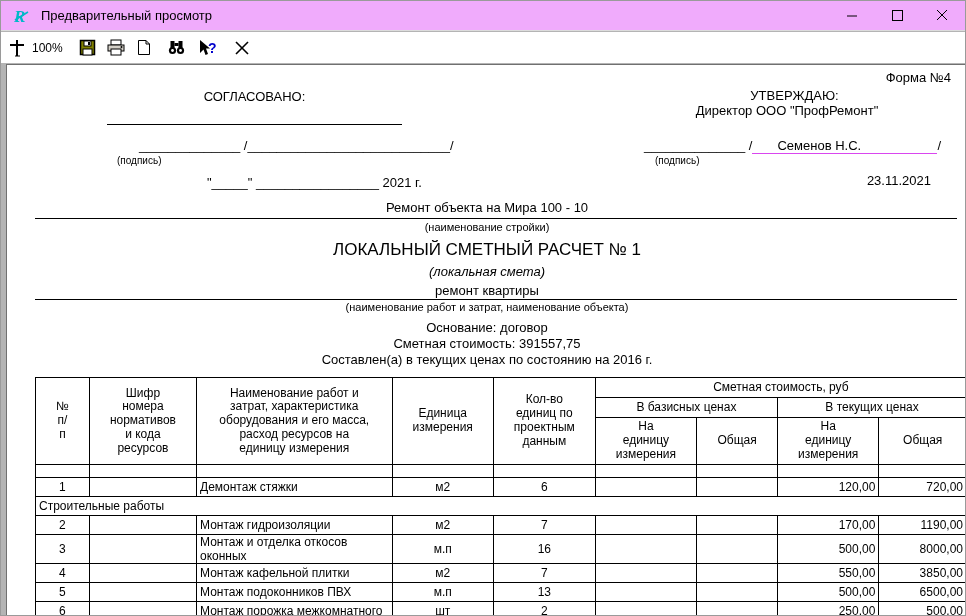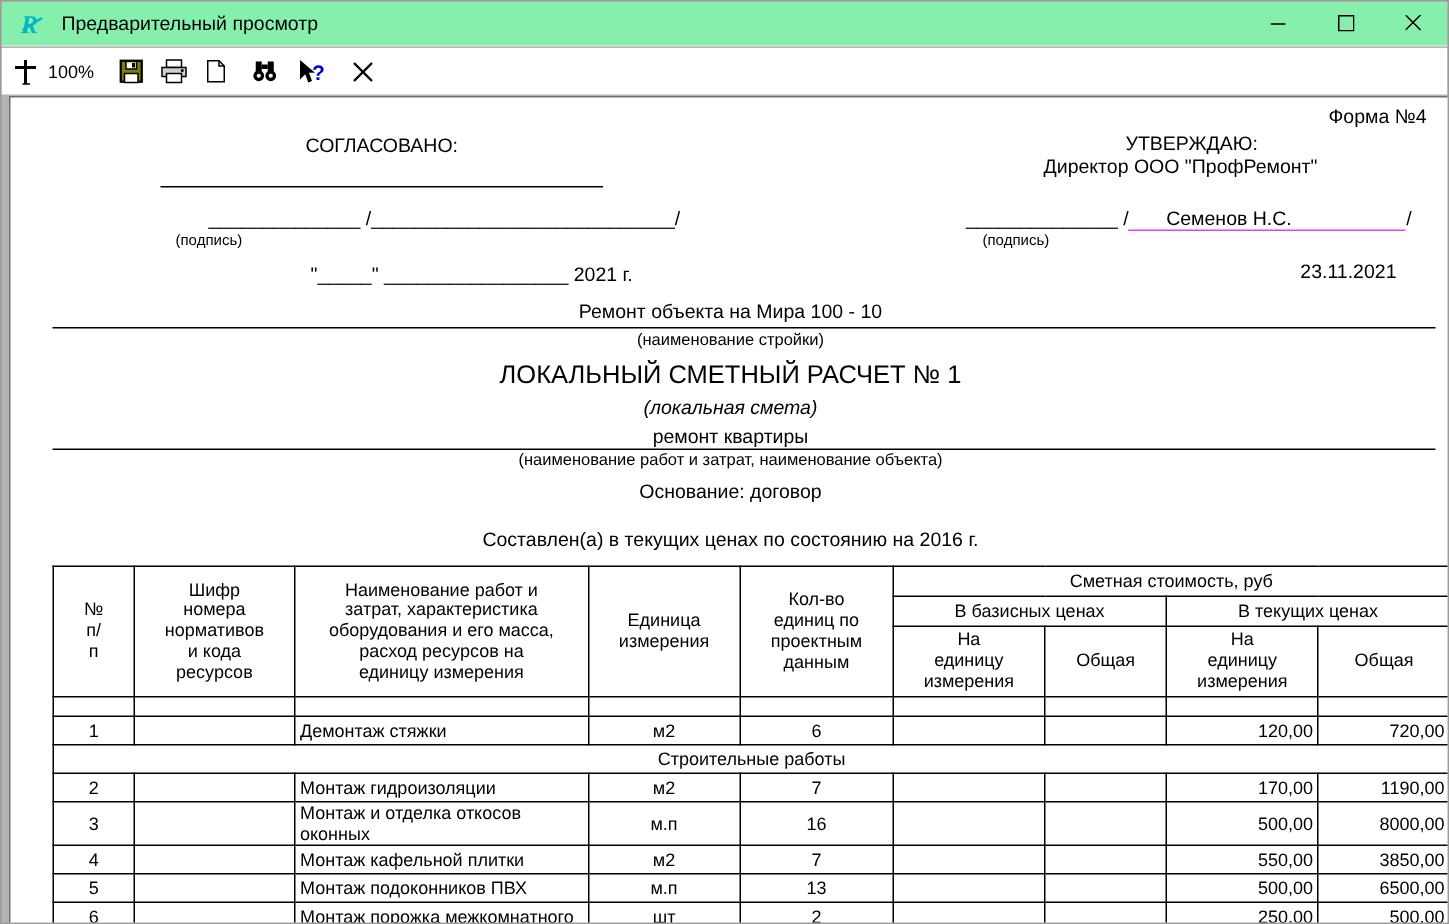--- a/index.html
+++ b/index.html
@@ -2,21 +2,21 @@
 <html><head>
 <meta charset="utf-8">
 <style>
   * { margin:0; padding:0; box-sizing:border-box; }
   html,body { width:966px; height:616px; }
   body { font-family:"Liberation Sans", sans-serif; color:#000; background:#b4b4b4; }
 
   .window { position:relative; width:966px; height:616px; background:#b4b4b4; border:1px solid #9a9a9a; overflow:hidden; }
 
   
-  .titlebar { position:absolute; left:0; top:0; width:100%; height:30px; background:#86efac; border-bottom:1px solid #dcdcdc; display:flex; align-items:center; }
+  .titlebar { position:absolute; left:0; top:0; width:100%; height:30px; background:#f0abfc; border-bottom:1px solid #dcdcdc; display:flex; align-items:center; }
   .app-logo { margin-left:12px; width:20px; height:18px; display:inline-block; }
   .title-text { margin-left:8px; font-size:13px; }
   .win-controls { margin-left:auto; display:flex; height:100%; }
   .win-btn { width:45px; height:100%; display:flex; align-items:center; justify-content:center; font-size:13px; color:#000; cursor:default; }
 
   
   .toolbar { position:absolute; left:0; top:31px; width:100%; height:31px; background:#ffffff; display:flex; align-items:center; }
   .tb { height:22px; display:flex; align-items:center; justify-content:center; }
   .zoom-label { font-size:12px; margin-left:6px; letter-spacing:0; }
 
@@ -30,21 +30,21 @@
 
   
   table.est { position:absolute; left:28px; top:312px; border-collapse:collapse; table-layout:fixed; font-size:12px; }
   table.est th, table.est td { border:1px solid #000; padding:0 3px; overflow:hidden; }
   table.est th { font-weight:normal; text-align:center; vertical-align:middle; line-height:1.15; padding:1px 20px; }
   table.est td { height:19px; }
   td.c0, td.c1, td.c3, td.c4 { text-align:center; }
   td.c2 { text-align:left; padding-left:4px; }
   td.c5, td.c6, td.c7, td.c8 { text-align:right; }
   tr.empty-row td { height:13px; }
-  td.section { text-align:center; height:18px; }
+  td.section { height:18px; }
 </style>
 </head>
 <body>
 
 <div class="window">
 
   <div class="titlebar">
     <span class="app-logo">
       <svg width="20" height="18" viewBox="0 0 20 18">
         <text x="1" y="15" font-size="17" font-style="italic" font-weight="bold" fill="#00b8c8" font-family="Liberation Serif, serif">R</text>
@@ -146,20 +146,21 @@
 
     <div class="abs ctr" style="top:135px;">Ремонт объекта на Мира 100 - 10</div>
     <div class="hline" style="top:153px;"></div>
     <div class="abs ctr cap" style="top:156px;">(наименование стройки)</div>
     <div class="abs ctr" style="top:175px; font-size:17px;">ЛОКАЛЬНЫЙ СМЕТНЫЙ РАСЧЕТ № 1</div>
     <div class="abs ctr" style="top:199px;font-style:italic;">(локальная смета)</div>
     <div class="abs ctr" style="top:218px;">ремонт квартиры</div>
     <div class="hline" style="top:234px;"></div>
     <div class="abs ctr cap" style="top:236px;">(наименование работ и затрат, наименование объекта)</div>
     <div class="abs ctr" style="top:255px;">Основание: договор</div>
+    <div class="abs ctr" style="top:271px;">Сметная стоимость: 391557,75</div>
     <div class="abs ctr" style="top:287px;">Составлен(а) в текущих ценах по состоянию на 2016 г.</div>
 
     <table class="est">
       <colgroup>
         <col style="width:35px">
           <col style="width:77px">
           <col style="width:291px">
           <col style="width:77px">
           <col style="width:75px">
         <col style="width:95px">

